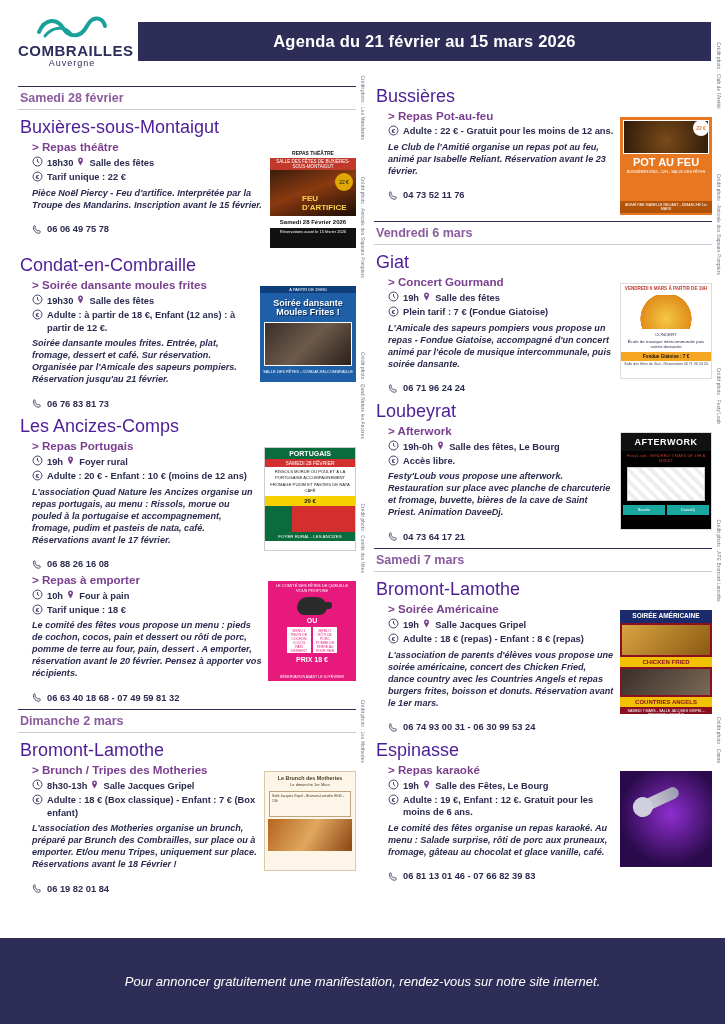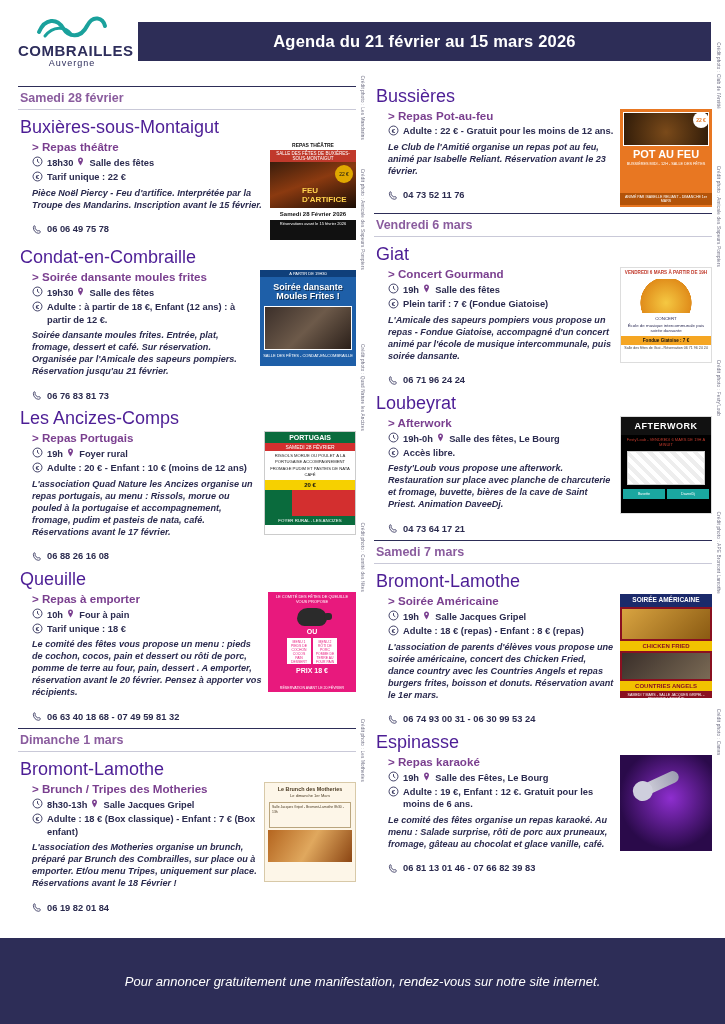--- a/index.html
+++ b/index.html
@@ -111,20 +111,21 @@
     font-size: 4.6px;
     color: #6b6b80;
     white-space: nowrap;
     letter-spacing: .2px;
   }
   .poster {
     border: 0;
     display:block;
     overflow:hidden;
     position: relative;
+    margin-top: 8px;
   }
 
   
   .p-repas-theatre { width:86px; height:100px; background:#111; color:#fff; }
   .p-repas-theatre .rt-top { background:#ffffff; color:#111; font-size:5px; text-align:center; padding:2px 1px; font-weight:bold;}
   .p-repas-theatre .rt-red { background:#c0392b; color:#fff; font-size:4.5px; text-align:center; padding:1px;}
   .p-repas-theatre .rt-mid { height:46px; background:linear-gradient(160deg,#3a1d0c,#8b3a10 45%,#1a0d05); position:relative;}
   .p-repas-theatre .rt-price { position:absolute; right:3px; top:3px; background:#e0a800; color:#111; font-size:5px; border-radius:50%; width:18px; height:18px; display:flex;align-items:center;justify-content:center;}
   .p-repas-theatre .rt-feu { position:absolute; left:4px; bottom:4px; font-size:8px; font-weight:bold; color:#ffd24d;padding-left:28px; }
   .p-repas-theatre .rt-bot { background:#fff; color:#111; font-size:6px; font-weight:bold; text-align:center; padding:3px 1px;}
@@ -370,21 +371,20 @@
 PUDIM ET PASTEIS DE NATA
 CAFÉ</div>
           <div class="pt-price">20 €</div>
           <div class="pt-img"></div>
           <div class="pt-foot">FOYER RURAL - LES ANCIZES</div>
         </div>
         <div class="credit">Crédit photo : Quad Nature les Ancizes</div>
       </div>
     </div>
 
-    <div class="town">Queuille</div>
     <div class="event">
       <div class="ev-text">
         <div class="ev-title">&gt; Repas à emporter</div>
         <div class="line">
           <span class="ic">
               <svg viewBox="0 0 16 16" width="11" height="11">
                 <circle cx="8" cy="8" r="6.5" fill="none" stroke="#2d2d57" stroke-width="1.3"></circle>
                 <path d="M8 4.5V8l2.5 1.8" fill="none" stroke="#2d2d57" stroke-width="1.3"></path>
               </svg>
             </span>
@@ -429,21 +429,21 @@
 PAIN
 DESSERT</div>
           </div>
           <div class="q-price">PRIX 18 €</div>
           <div class="q-foot">RÉSERVATION AVANT LE 20 FÉVRIER</div>
         </div>
         <div class="credit">Crédit photo : Comité des fêtes</div>
       </div>
     </div>
 
-    <div class="daybar">Dimanche 1 mars</div>
+    <div class="daybar">Dimanche 2 mars</div>
 
     <div class="town">Bromont-Lamothe</div>
     <div class="event">
       <div class="ev-text">
         <div class="ev-title">&gt; Brunch / Tripes des Motheries</div>
         <div class="line">
           <span class="ic">
               <svg viewBox="0 0 16 16" width="11" height="11">
                 <circle cx="8" cy="8" r="6.5" fill="none" stroke="#2d2d57" stroke-width="1.3"></circle>
                 <path d="M8 4.5V8l2.5 1.8" fill="none" stroke="#2d2d57" stroke-width="1.3"></path>

